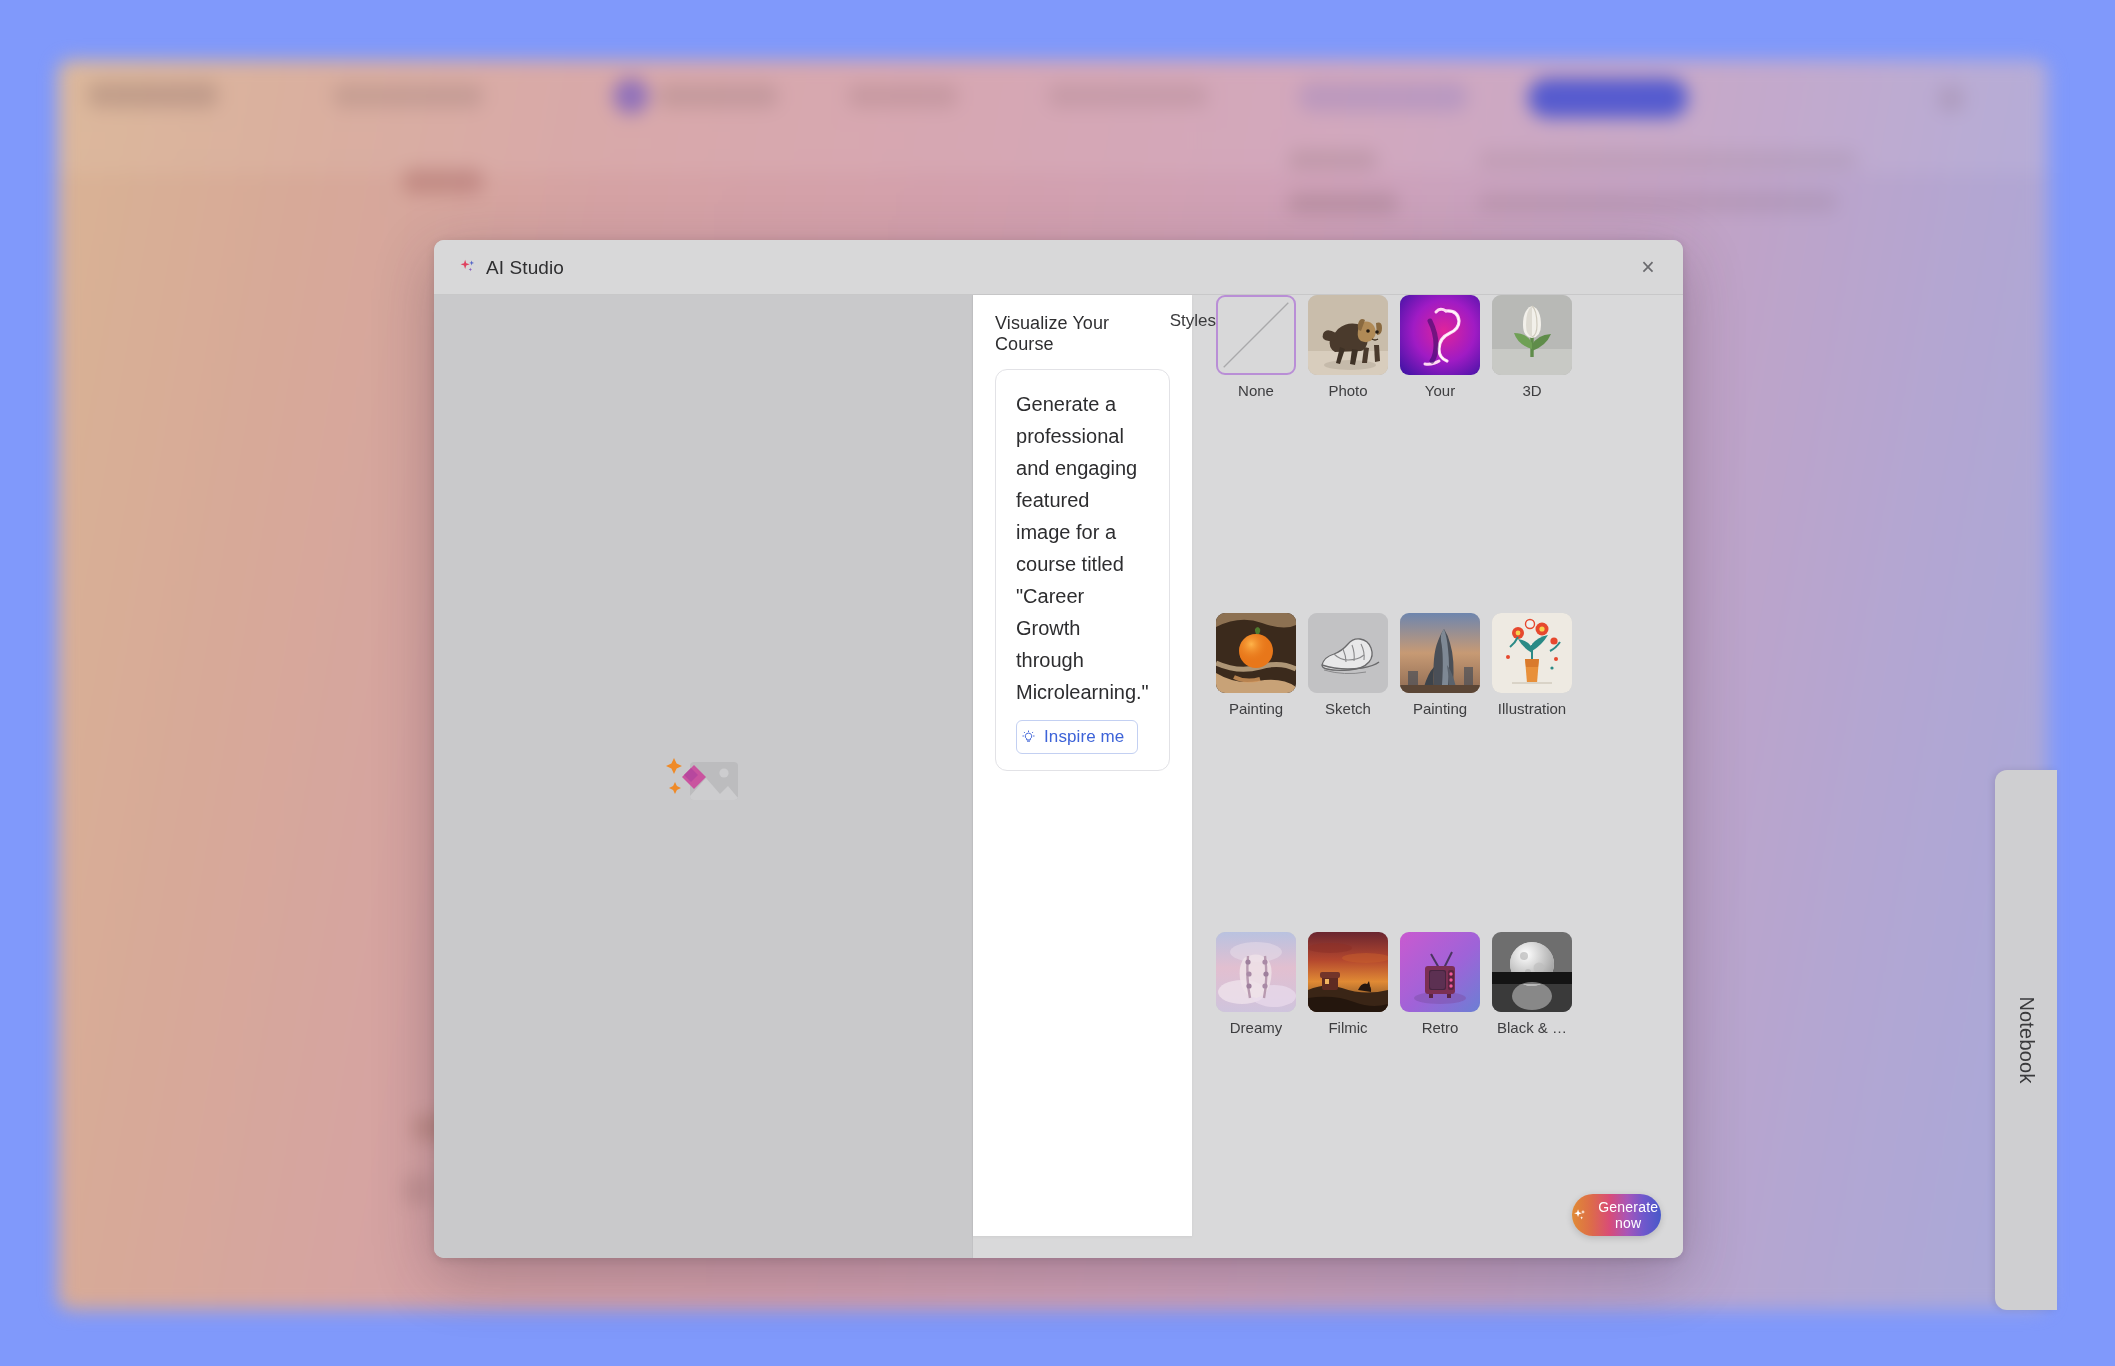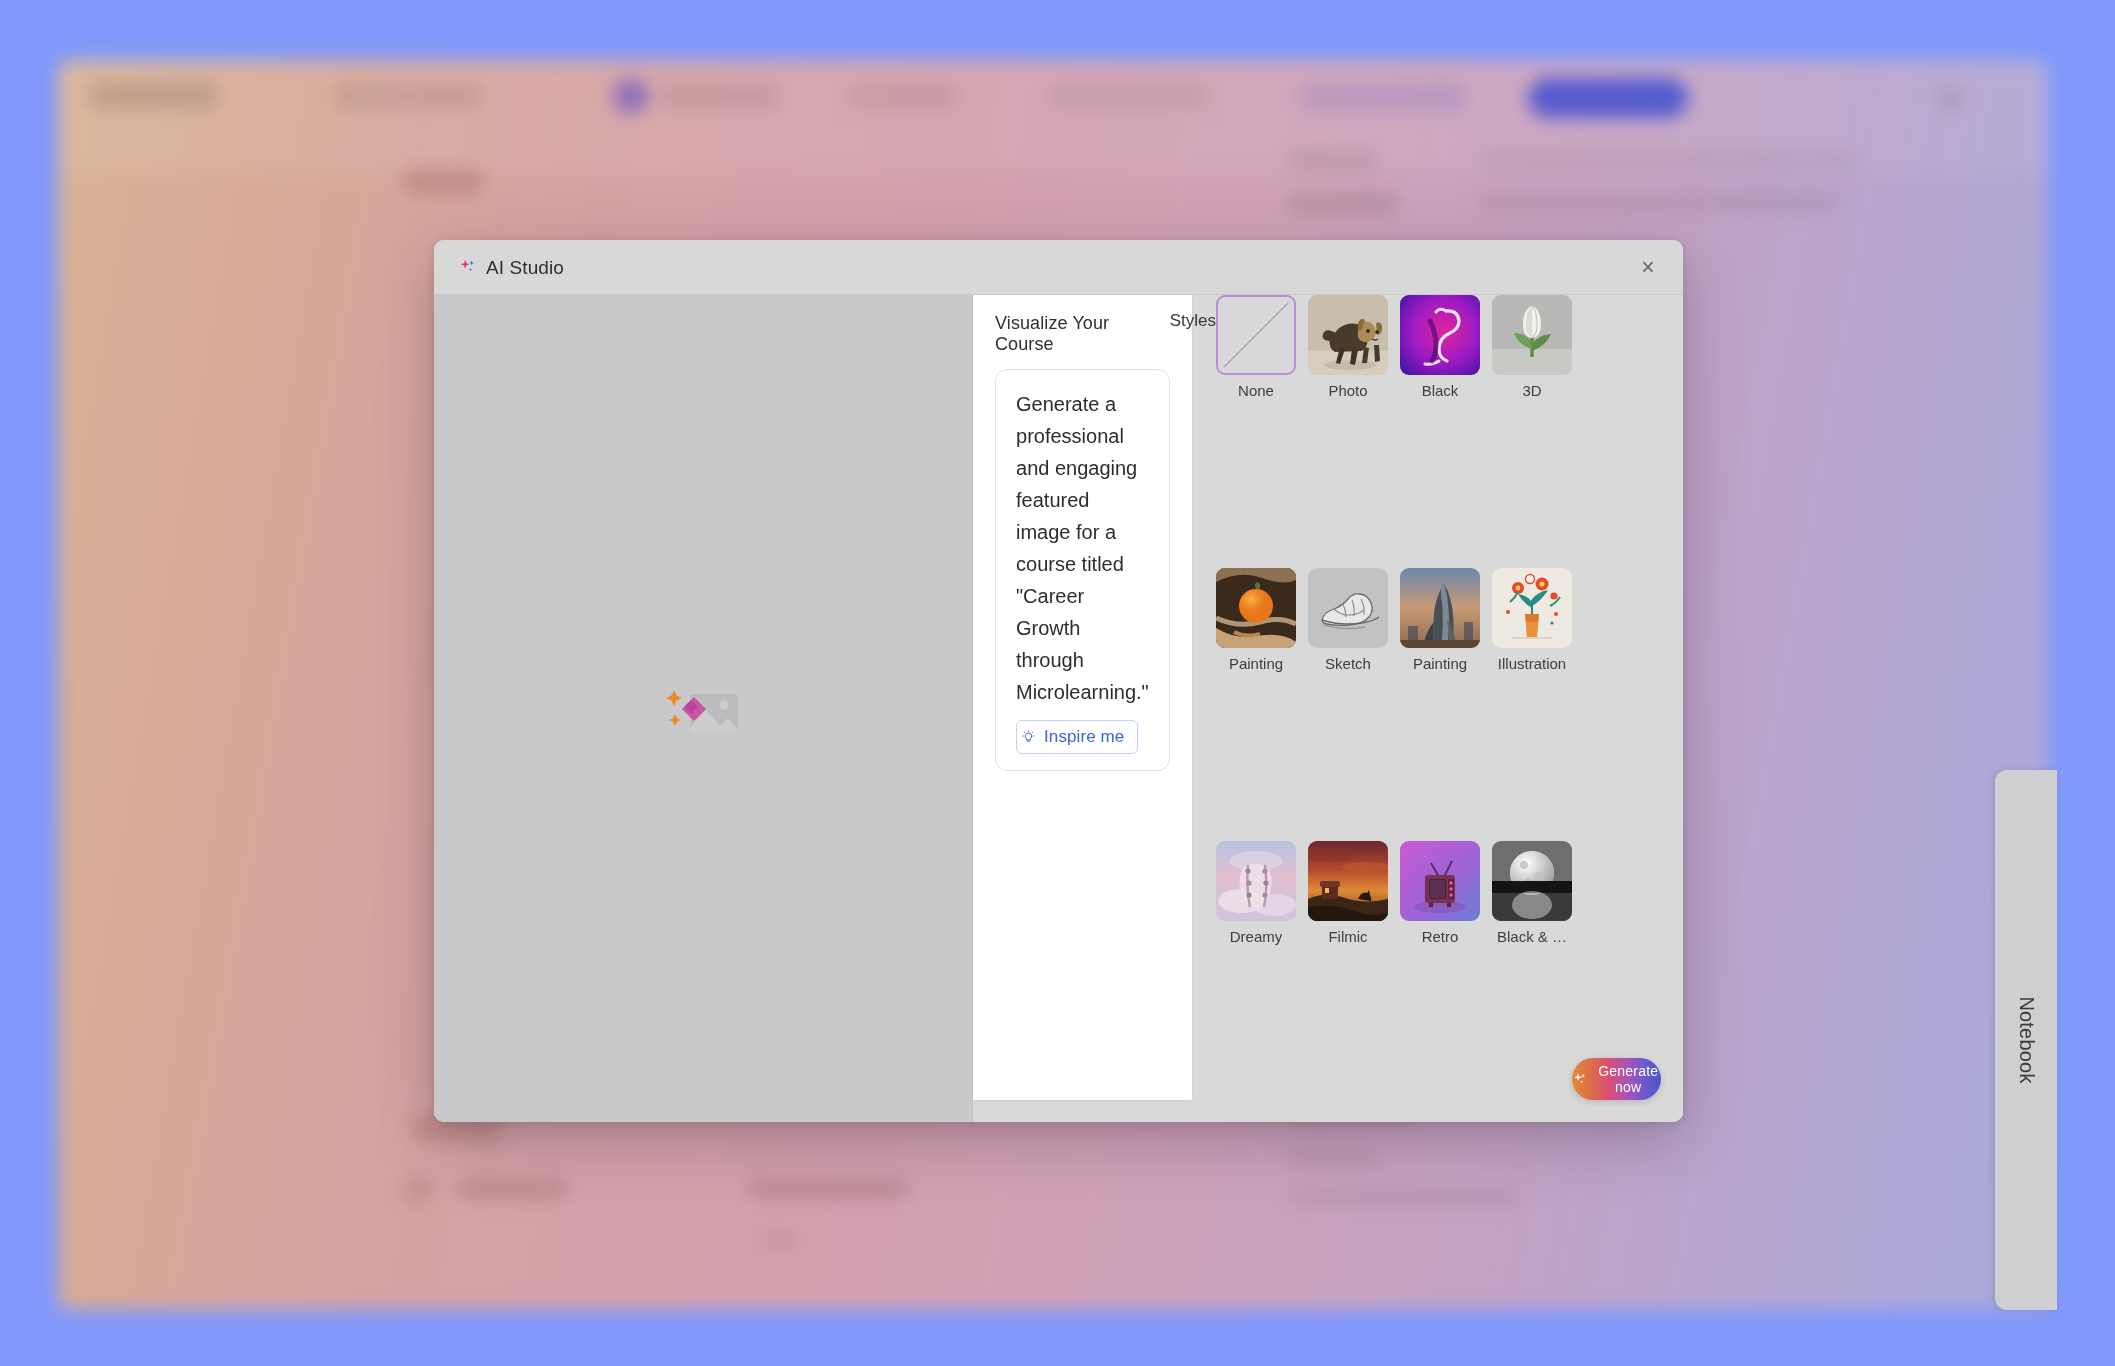--- a/index.html
+++ b/index.html
@@ -69,21 +69,21 @@
     color: #3a3a3c;
     letter-spacing: .2px;
   }
 
   
   #dialog {
     position: absolute;
     left: 434px;
     top: 240px;
     width: 1249px;
-    height: 882px;
+    height: 1018px;
     background: #d6d6d7;
     border-radius: 10px;
     box-shadow: 0 18px 60px rgba(60,40,60,.30), 0 2px 10px rgba(0,0,0,.12);
     overflow: hidden;
     display: flex;
     flex-direction: column;
   }
 
   
   #titlebar {
@@ -383,21 +383,21 @@
                   </radialGradient>
                 </defs>
                 <rect width="80" height="80" fill="url(#neonbg)"></rect>
                 <path d="M46 16 q12 -1 13 10 q0 8 -9 12 q-11 5 -11 16 q0 9 8 12" fill="none" stroke="#ffd9f2" stroke-width="3.2" stroke-linecap="round"></path>
                 <path d="M46 16 q12 -1 13 10 q0 8 -9 12 q-11 5 -11 16 q0 9 8 12" fill="none" stroke="#fff" stroke-width="1.2" stroke-linecap="round"></path>
                 <path d="M39 66 q-6 4 -14 3" fill="none" stroke="#ffd9f2" stroke-width="3" stroke-linecap="round"></path>
                 <path d="M46 16 q-6 -4 -10 1" fill="none" stroke="#ffd9f2" stroke-width="3" stroke-linecap="round"></path>
                 <path d="M30 26 q6 12 6 24 q0 10 -4 16" fill="none" stroke="#2b0a5e" stroke-width="5" opacity=".55" stroke-linecap="round"></path>
               </svg>
             </div>
-            <div class="style-label">Black</div>
+            <div class="style-label">Your</div>
           </div>
 
           <div class="style-cell">
             <div class="thumb">
               <svg viewBox="0 0 80 80" width="100%" height="100%">
                 <rect width="80" height="80" fill="#b8b9b6"></rect>
                 <rect y="54" width="80" height="26" fill="#c8c9c5"></rect>
                 <path d="M40 62 L40 34" stroke="#5f8c4a" stroke-width="3.4"></path>
                 <path d="M40 54 q-14 -4 -18 -16 q13 0 18 10 z" fill="#6fa055"></path>
                 <path d="M40 56 q14 -5 19 -17 q-14 1 -19 11 z" fill="#5f8c4a"></path>

